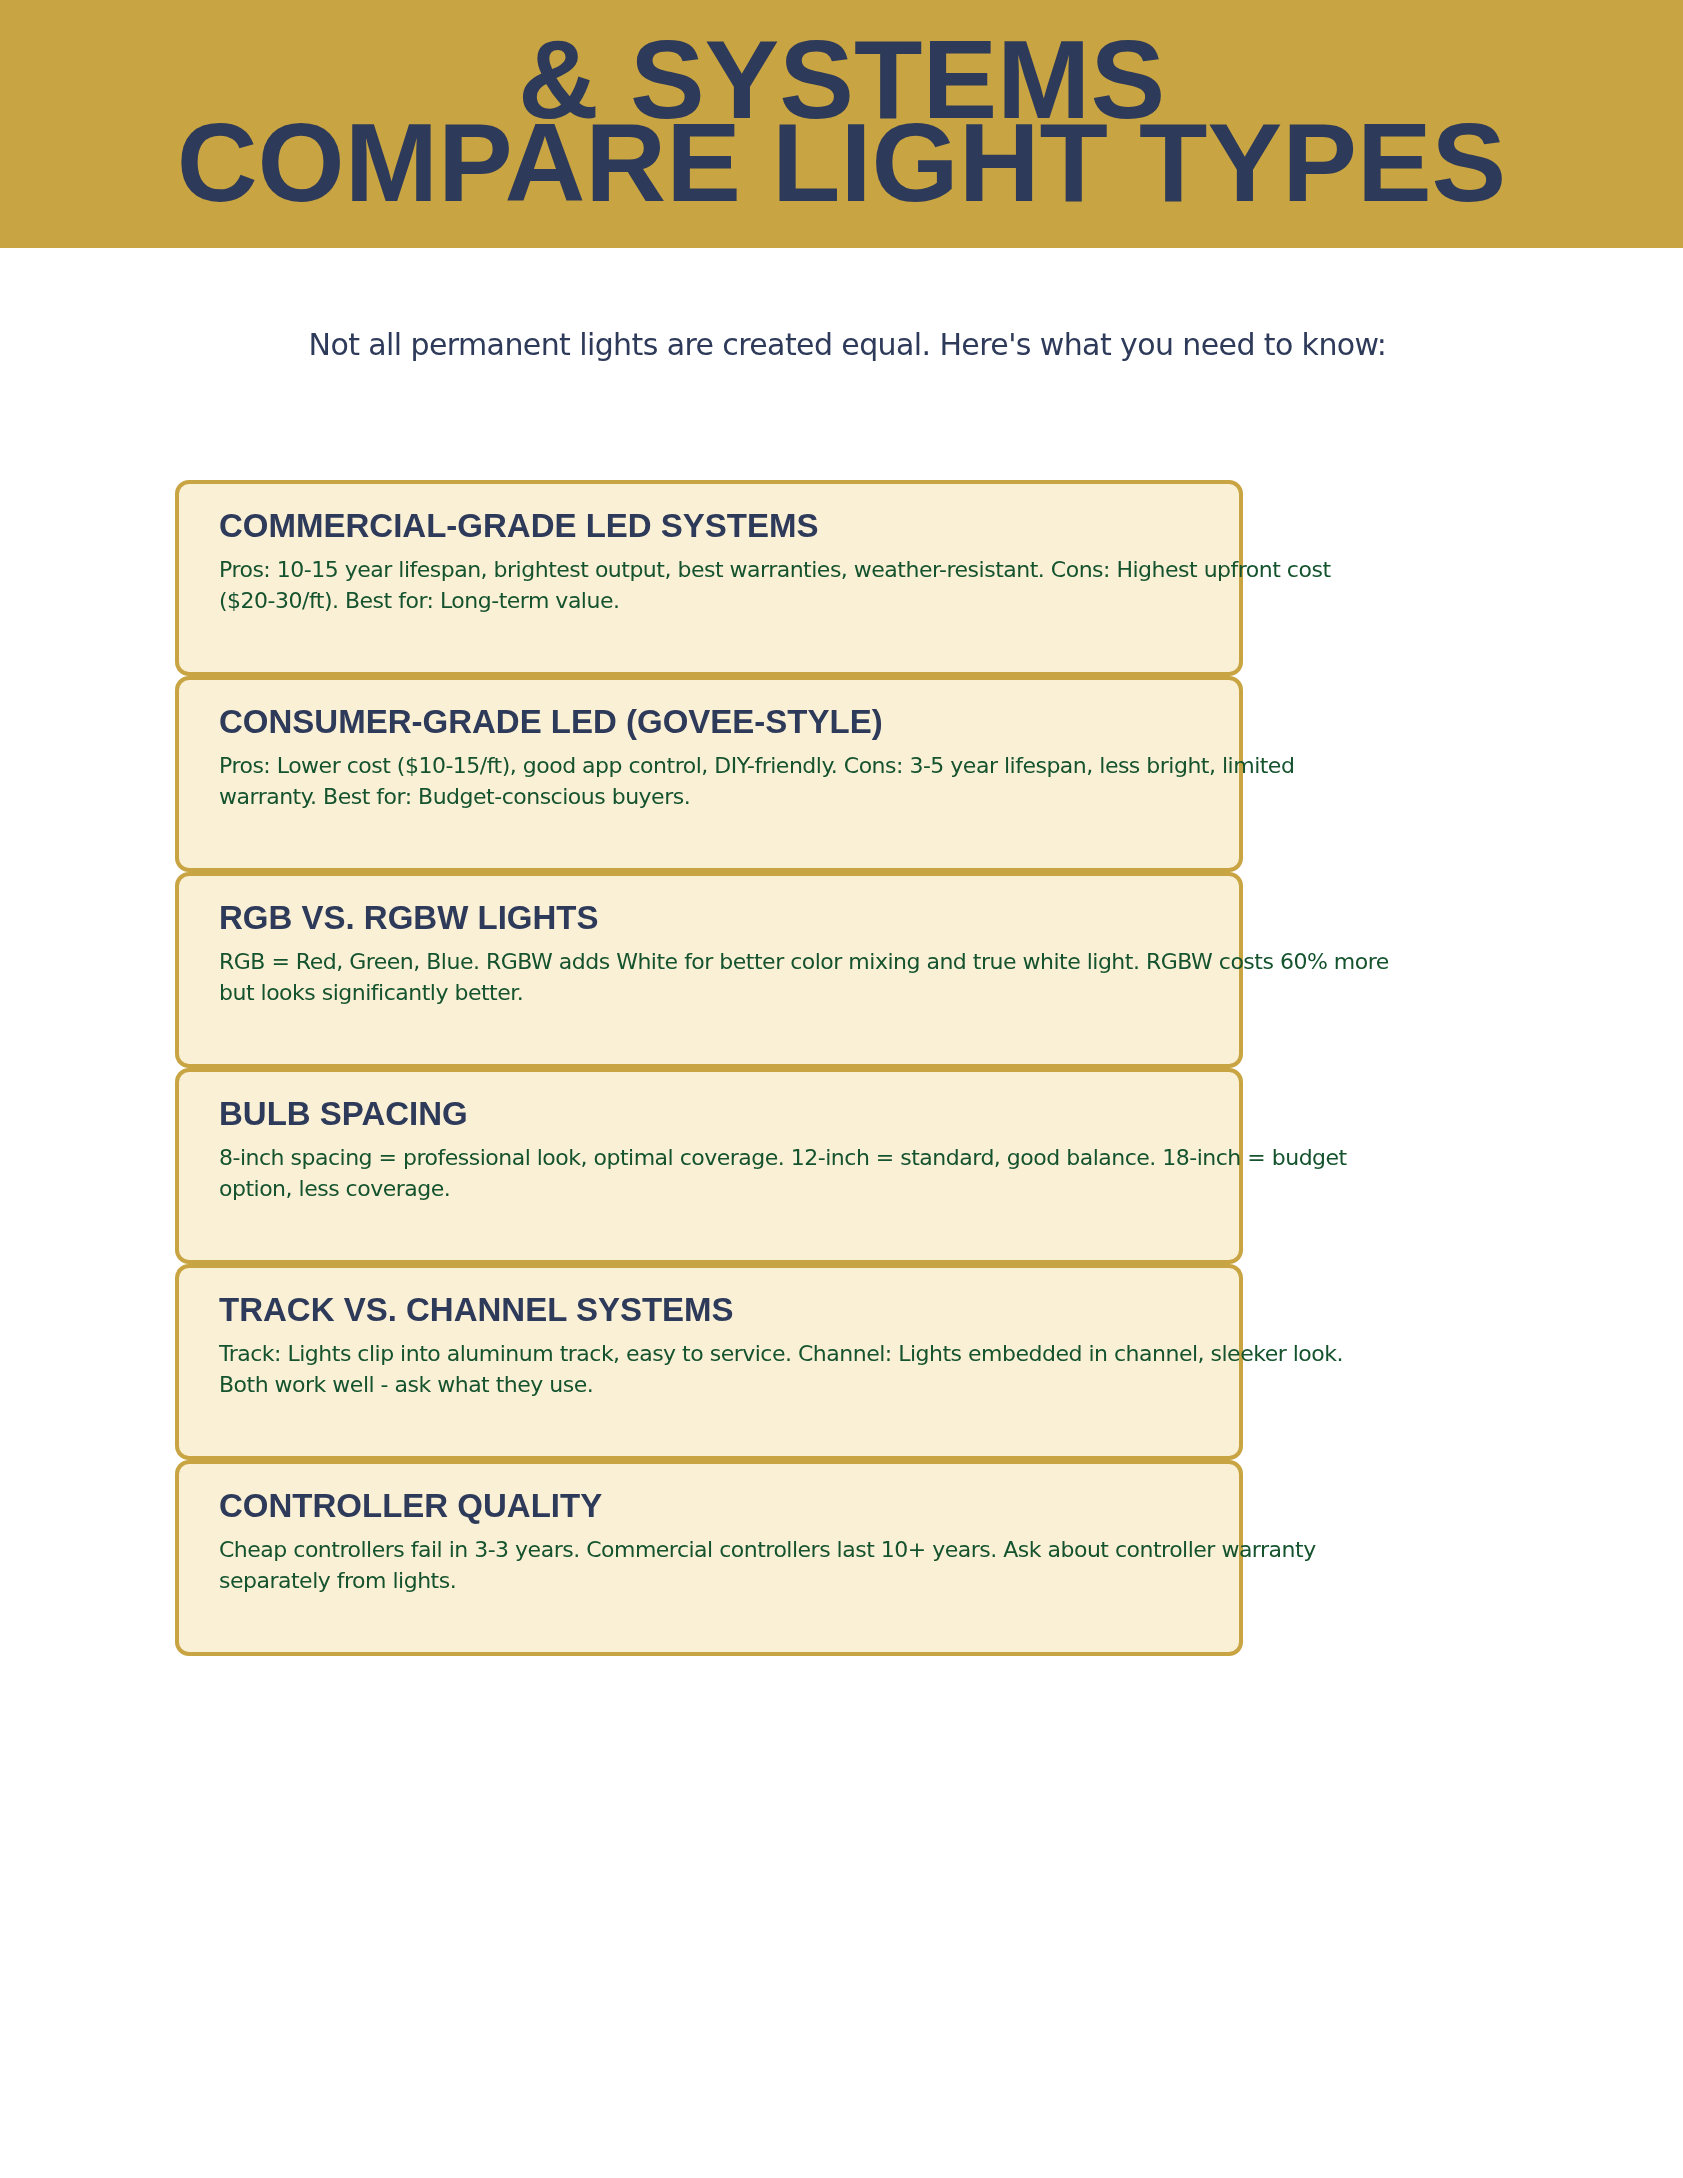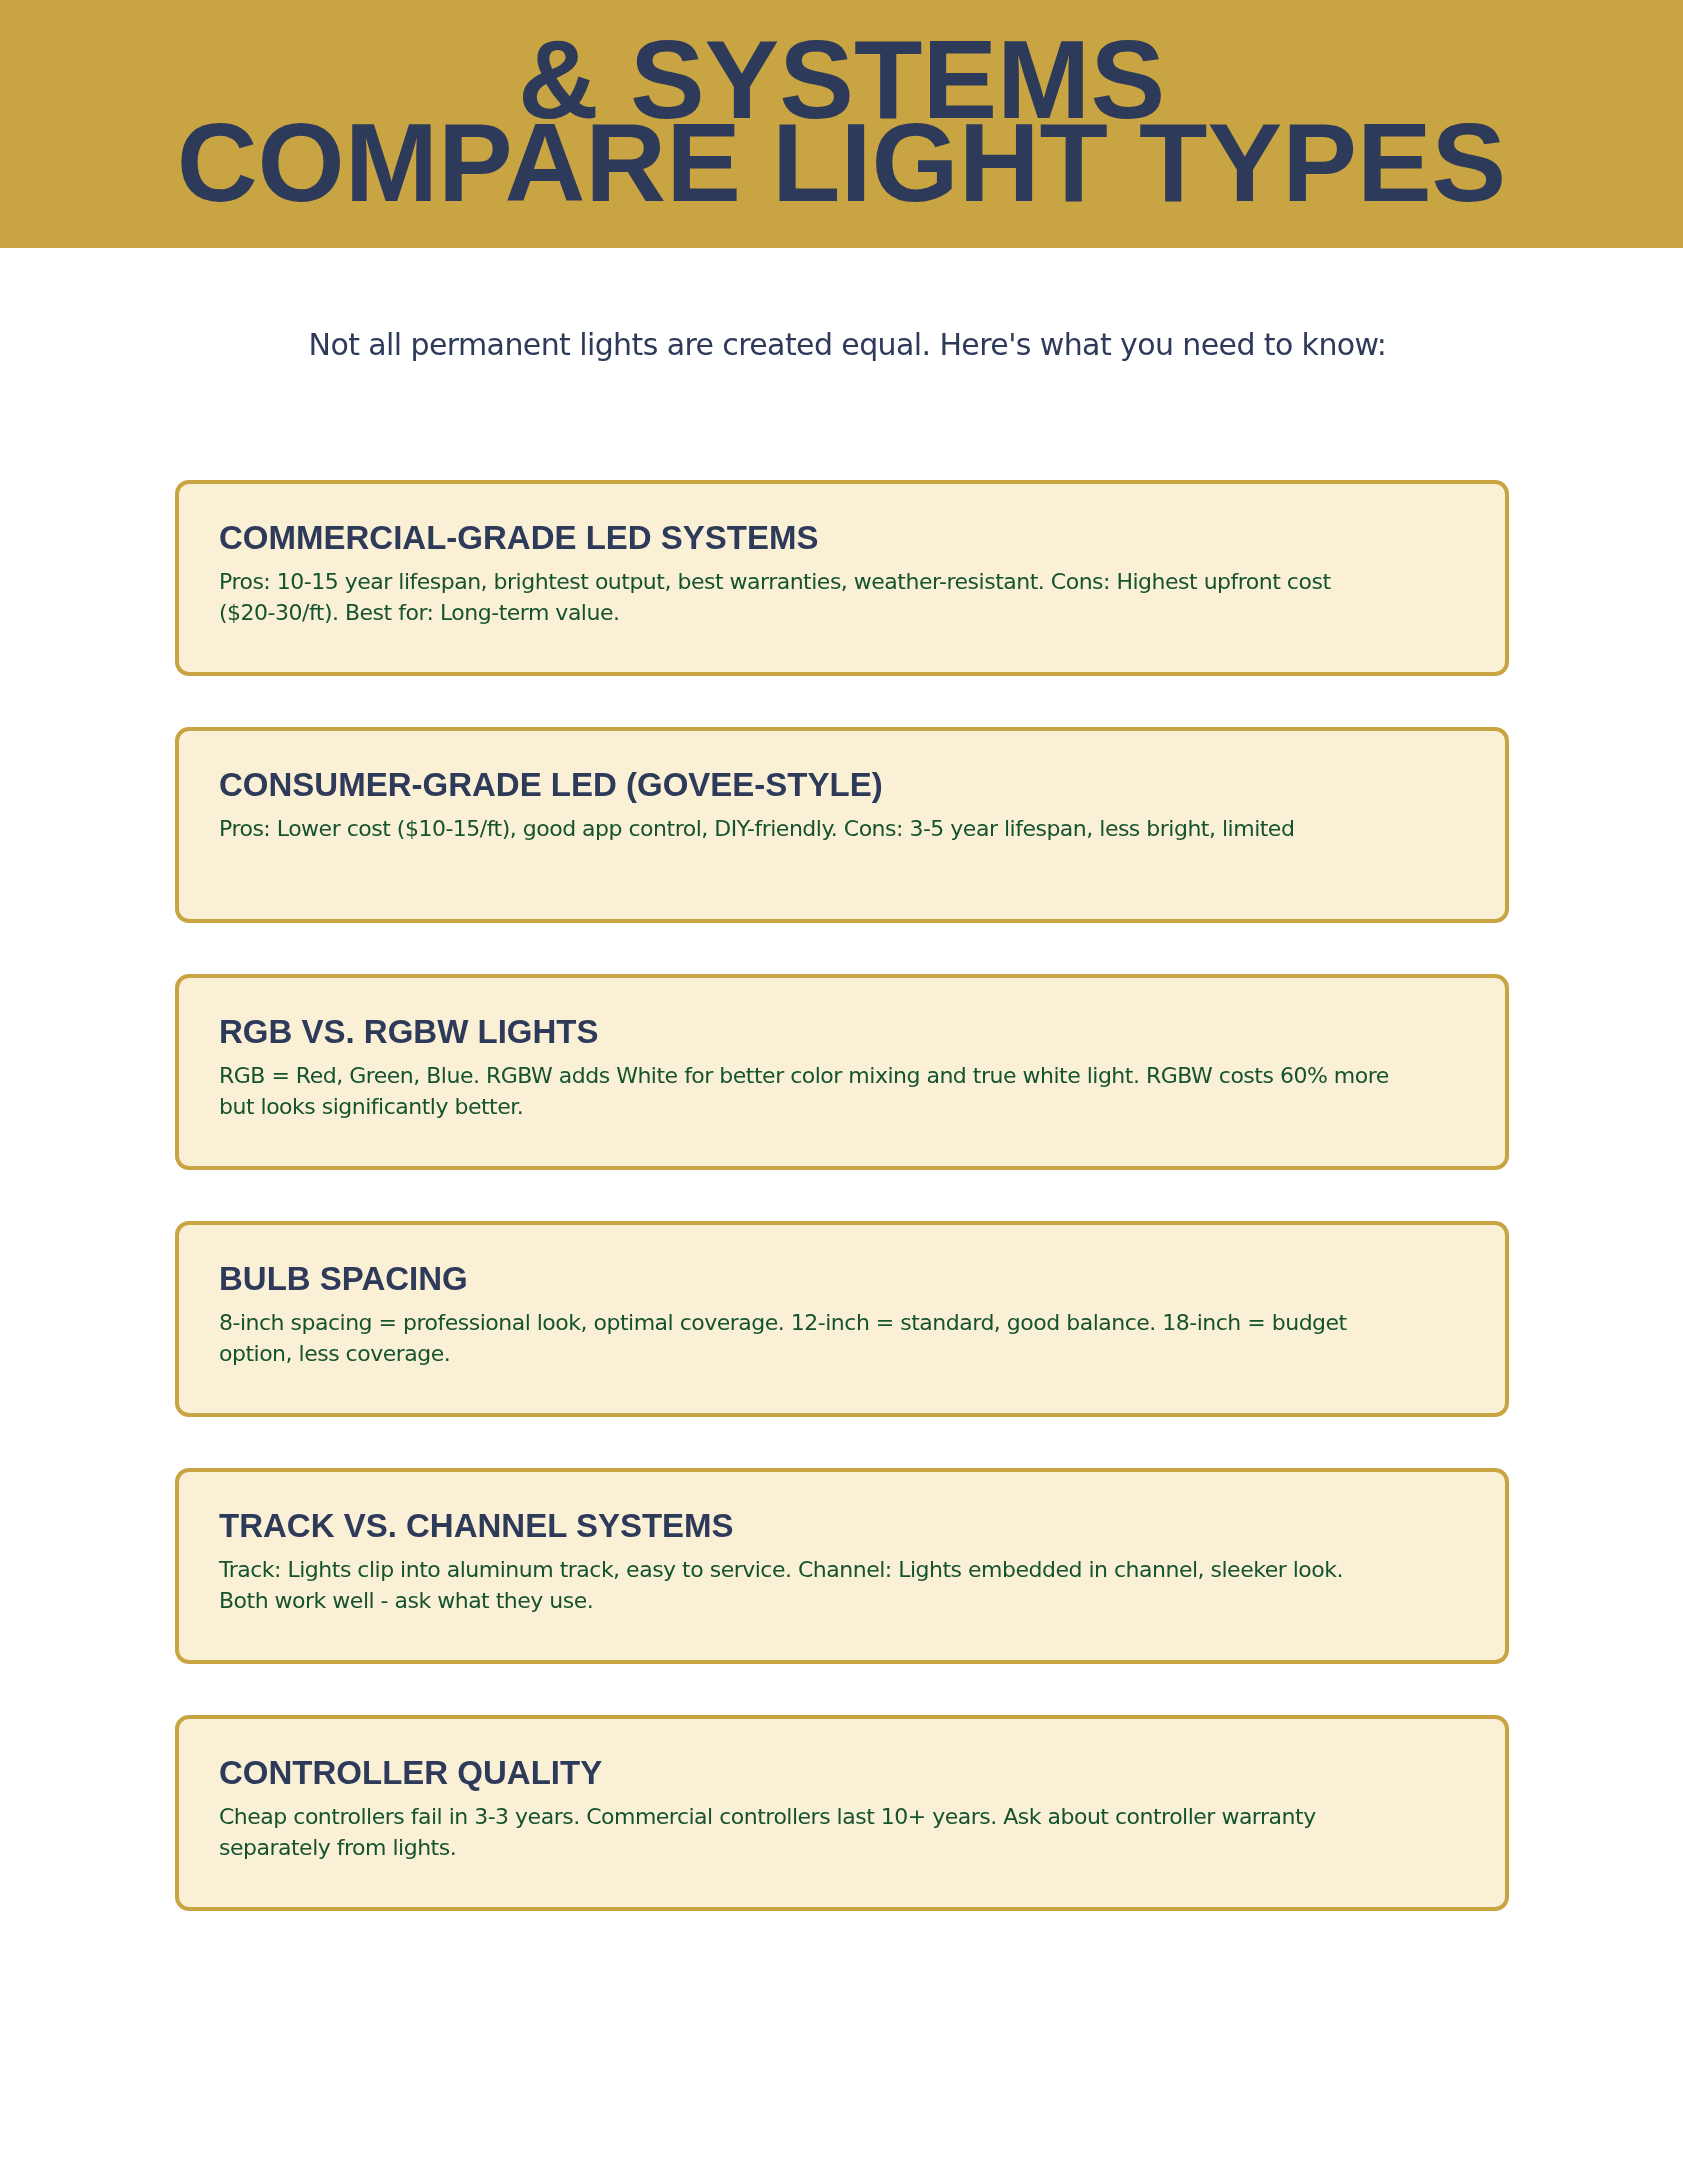--- a/index.html
+++ b/index.html
@@ -52,27 +52,26 @@
       white-space: nowrap;
     }
     .cards {
       position: absolute;
       left: 175px;
       top: 480px;
       width: 1334px;
     }
     .card {
       box-sizing: border-box;
-      width: 1334px;
+      width: 1068px;
       height: 196px;
-      margin-bottom: 51px;
       background: #FAF0D6;
       border: 4px solid #C8A442;
       border-radius: 14px;
-      padding: 32px 40px 0 40px;
+      padding: 20px 40px 0 40px;
     }
     .card-title {
       margin: 0;
       font-family: "Liberation Sans", sans-serif;
       font-weight: 700;
       font-size: 33px;
       line-height: 44px;
       color: #2E3A59;
       white-space: nowrap;
     }
@@ -105,20 +104,21 @@
     <p class="card-body">
       <span>Pros: 10-15 year lifespan, brightest output, best warranties, weather-resistant. Cons: Highest upfront cost</span>
       <span>($20-30/ft). Best for: Long-term value.</span>
     </p>
   </div>
 
   <div class="card">
     <h2 class="card-title">CONSUMER-GRADE LED (GOVEE-STYLE)</h2>
     <p class="card-body">
       <span>Pros: Lower cost ($10-15/ft), good app control, DIY-friendly. Cons: 3-5 year lifespan, less bright, limited</span>
+      <span>warranty. Best for: Budget-conscious buyers.</span>
     </p>
   </div>
 
   <div class="card">
     <h2 class="card-title">RGB VS. RGBW LIGHTS</h2>
     <p class="card-body">
       <span>RGB = Red, Green, Blue. RGBW adds White for better color mixing and true white light. RGBW costs 60% more</span>
       <span>but looks significantly better.</span>
     </p>
   </div>

